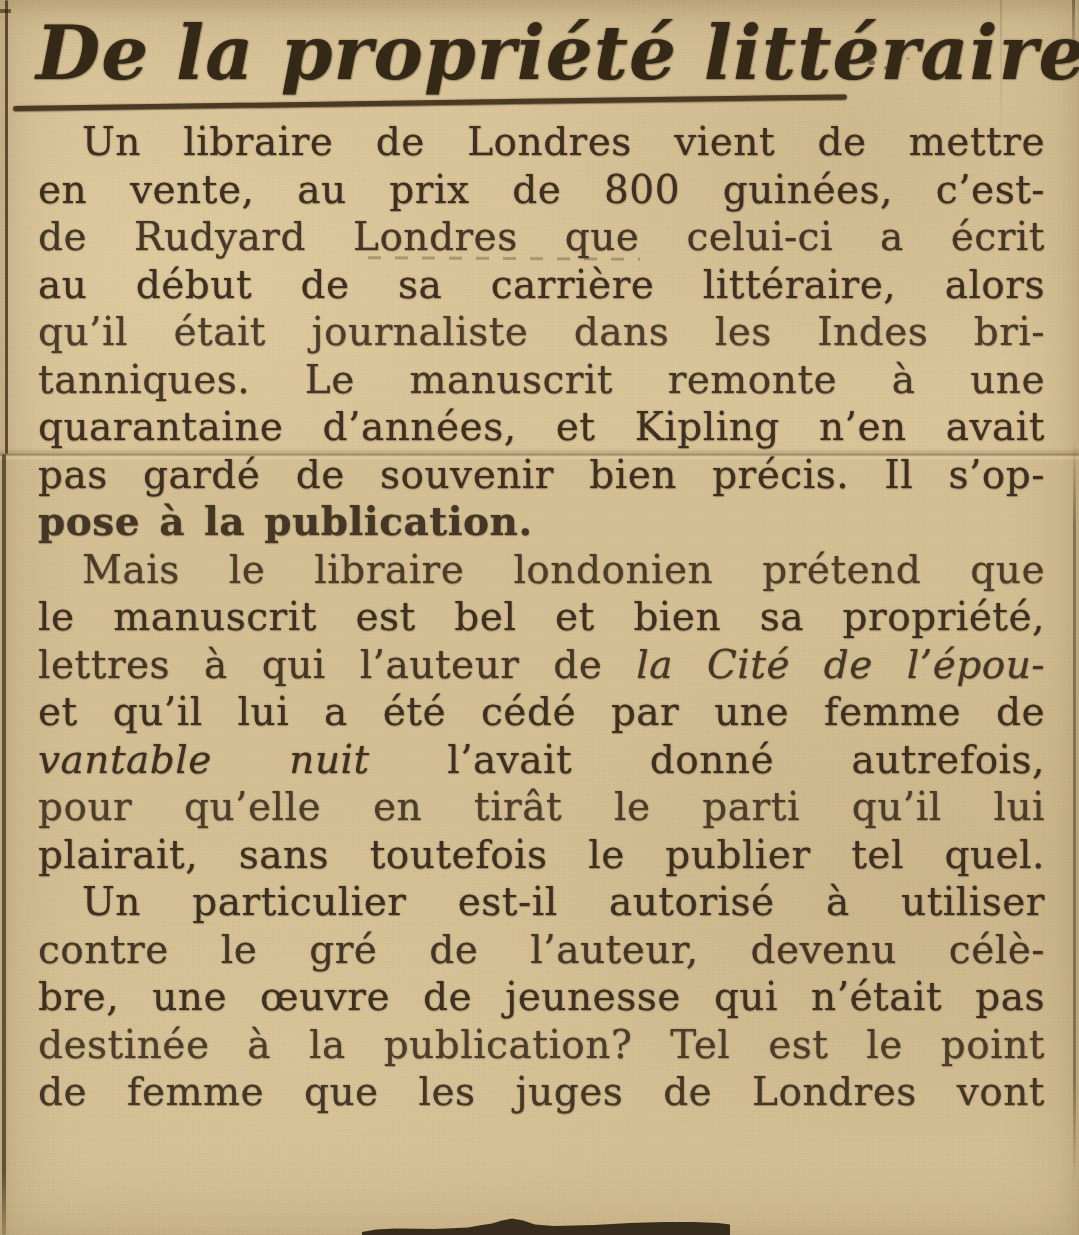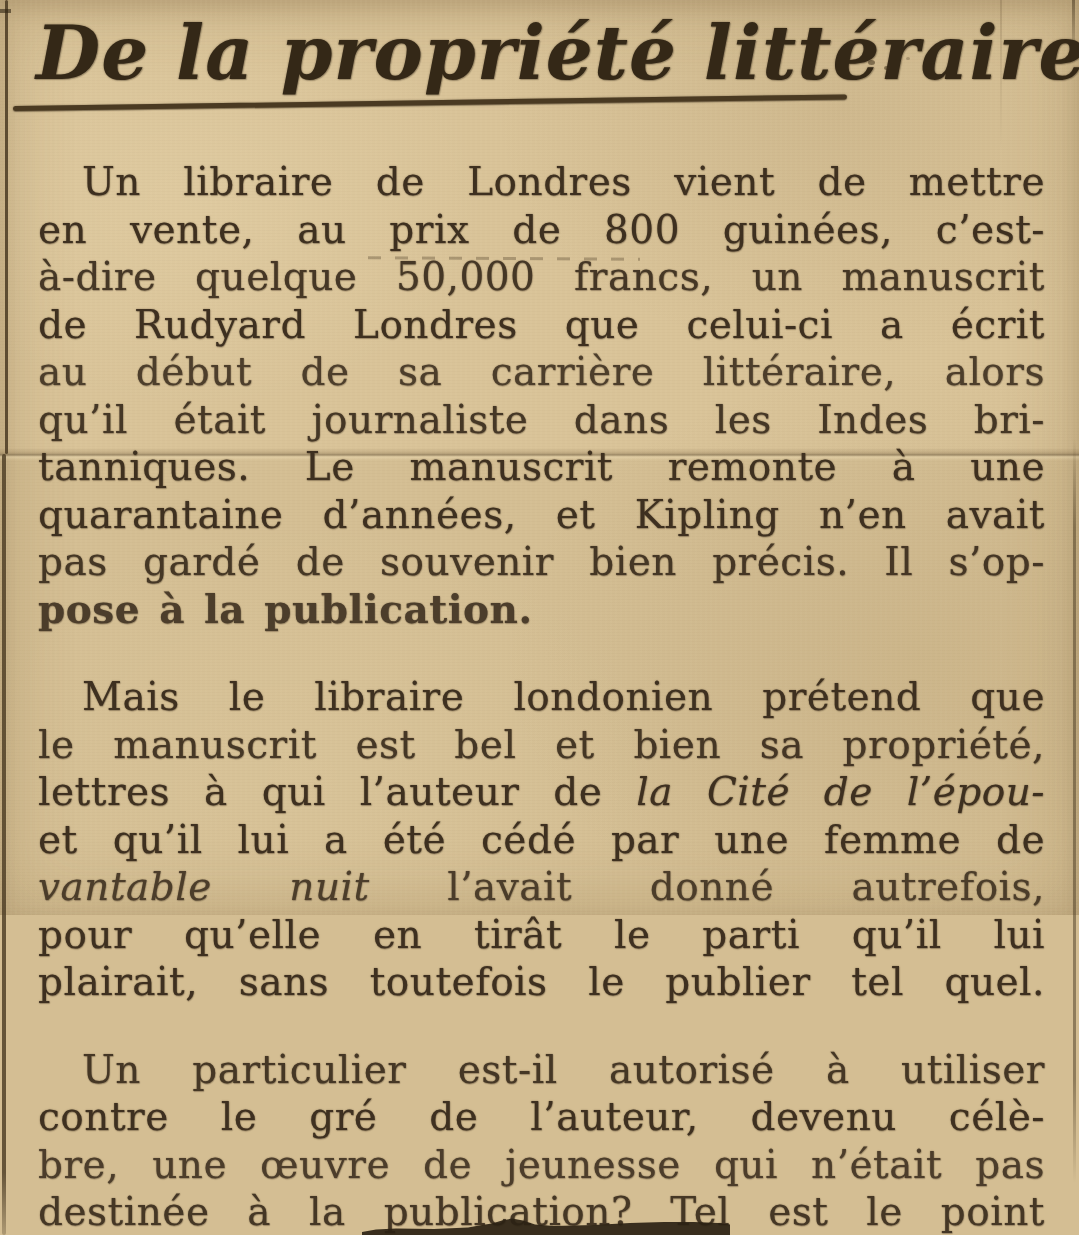--- a/index.html
+++ b/index.html
@@ -2,21 +2,21 @@
 <html style="--paper: #d9c398; --ink: #3e3020; --rule: #4a3a22; --ornament: #2b2214;"><head>
 <meta charset="utf-8">
 <style>
   html,body{margin:0;padding:0;}
   body{
     width:1079px;height:1235px;overflow:hidden;
     font-family:"DejaVu Serif","Liberation Serif",serif;
     background:var(--paper,#d9c398);
   }
   .page{
-    position:relative;width:1079px;height:915px;
+    position:relative;width:1079px;height:1235px;
     background:
       radial-gradient(ellipse 420px 300px at 18% 22%, rgba(255,242,205,.14), transparent 70%),
       radial-gradient(ellipse 500px 360px at 78% 12%, rgba(112,86,48,.10), transparent 70%),
       radial-gradient(ellipse 600px 420px at 85% 72%, rgba(112,86,48,.09), transparent 70%),
       radial-gradient(ellipse 520px 380px at 28% 85%, rgba(255,240,200,.10), transparent 70%),
       var(--paper,#d9c398);
     box-shadow:inset 0 0 70px rgba(110,85,48,.28), inset 0 8px 18px rgba(110,85,48,.18);
   }
   
   .grain{
@@ -58,21 +58,21 @@
     box-shadow:0 1px 1px rgba(58,45,26,.45), 0 0 2px rgba(58,45,26,.5);
   }
   
   .article{
     position:absolute;left:38px;top:118px;width:1007px;
     font-size:39px;color:var(--ink,#3e3020);word-spacing:5px;letter-spacing:.5px;
     text-shadow:0 0 1.5px rgba(62,48,30,.6), .5px .5px 1px rgba(62,48,30,.3);
   }
   .line{height:47.5px;line-height:47.5px;text-align:justify;text-align-last:justify;overflow:visible;}
   .line.end{text-align-last:left;font-weight:bold;}
-  .line.indent{text-indent:44px;margin-top:40px;}
+  .line.indent{text-indent:44px;}
   .line:nth-child(3n){opacity:.95;}
   .line:nth-child(5n){opacity:.9;}
   .it{font-style:italic;}
   
   .speck{position:absolute;background:rgba(62,47,26,.55);border-radius:50%;}
   .smudge{position:absolute;left:368px;top:257px;width:272px;height:3px;opacity:.8;
     background:repeating-linear-gradient(90deg, rgba(60,45,25,.38) 0 13px, transparent 13px 27px);
     transform:rotate(.3deg);}
   .corner-dash{position:absolute;left:0;top:9px;width:11px;height:4px;background:rgba(50,38,20,.6);}
   .ornament{position:absolute;left:362px;top:1218px;width:368px;height:17px;}
@@ -92,21 +92,20 @@
   <div class="vrule rule-right-bottom"></div>
   <div class="crease"></div>
   <div class="corner-dash"></div>
 
   <h1 class="title">De la propriété littéraire</h1>
   <div class="title-underline"></div>
 
   <div class="article">
       <div class="line indent"><span>Un libraire de Londres vient de mettre</span></div>
       <div class="line"><span>en vente, au prix de 800 guinées, c’est-</span></div>
-      <div class="line"><span>à-dire quelque 50,000 francs, un manuscrit</span></div>
       <div class="line"><span>de Rudyard Londres que celui-ci a écrit</span></div>
       <div class="line"><span>au début de sa carrière littéraire, alors</span></div>
       <div class="line"><span>qu’il était journaliste dans les Indes bri-</span></div>
       <div class="line"><span>tanniques. Le manuscrit remonte à une</span></div>
       <div class="line"><span>quarantaine d’années, et Kipling n’en avait</span></div>
       <div class="line"><span>pas gardé de souvenir bien précis. Il s’op-</span></div>
       <div class="line end"><span>pose à la publication.</span></div>
       <div class="line indent"><span>Mais le libraire londonien prétend que</span></div>
       <div class="line"><span>le manuscrit est bel et bien sa propriété,</span></div>
       <div class="line"><span>lettres à qui l’auteur de </span><span class="it">la Cité de l’épou-</span></div>

